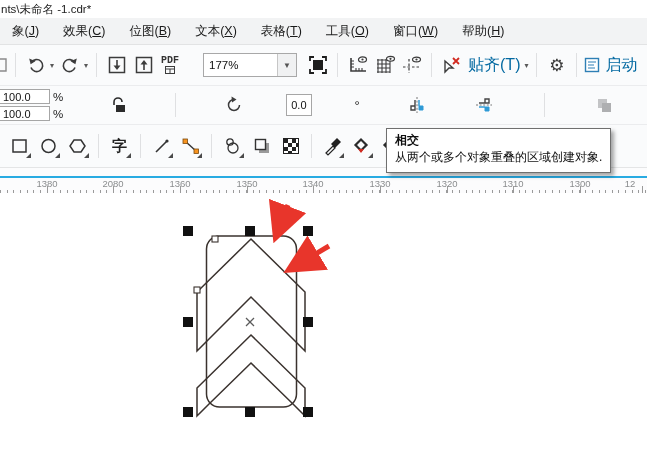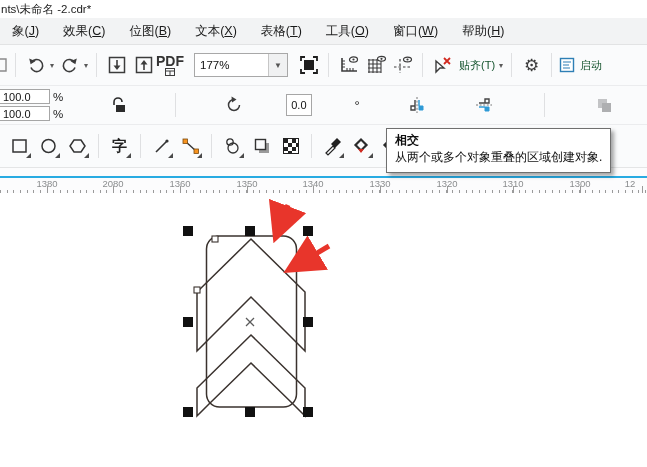--- a/index.html
+++ b/index.html
@@ -14,52 +14,52 @@
   .toolbox{height:42px;border-bottom:1px solid #e4e5e6;}
   .sep{width:1px;height:24px;background:#dfe0e2;margin:0 6px;flex:0 0 1px;}
   .btn{display:flex;align-items:center;justify-content:center;width:27px;height:27px;border-radius:3px;flex:0 0 auto;}
   .caret{font-size:8px;color:#5a5a5a;margin:0 2px 0 1px;}
   .ic{display:block;}
   .combo{display:flex;align-items:center;height:22px;border:1px solid #a8a8a8;background:#fff;}
   .combo .val{font-size:11.5px;color:#111;padding:0 5px;flex:1;}
   .combo .drop{width:18px;height:100%;background:#f0f1f2;border-left:1px solid #c6c6c6;display:flex;align-items:center;justify-content:center;font-size:8px;color:#555;}
   .field{border:1px solid #a6a6a6;background:#fff;font-size:11px;color:#111;display:flex;align-items:center;padding:0 4px;}
   .pct{font-size:11.5px;color:#222;margin:0 4px 0 3px;}
-  .lbl{font-size:11px;color:#14532d;}
+  .lbl{font-size:16px;color:#0369a1;}
   .tool{position:relative;display:flex;align-items:center;justify-content:center;width:27px;height:27px;margin:0 1px;flex:0 0 auto;}
   .tool.fly::after{content:"";position:absolute;right:2px;bottom:2px;border-left:5px solid transparent;border-bottom:5px solid #4a4a4a;}
   .hl-btn{background:#d9eefb;border:1px solid #29a3dc;position:relative;overflow:visible;}
   .redframe{position:absolute;left:-9px;right:-9px;top:-8px;bottom:-11px;border:3px solid #e8352b;border-radius:6px;pointer-events:none;z-index:40;}
   .gearglyph{font-size:17px;color:#3c3c3c;line-height:1;}
   .launchwrap{display:flex;align-items:center;margin-right:2px;}
   .rulerwrap{background:#a3a3a3;}
   .gap{height:8px;background:#fcfcfd;}
   .cyan{height:2px;background:#29abe2;}
   .ruler{position:relative;height:15px;background:#fcfcfd;overflow:hidden;}
   .ruler .ticks{position:absolute;left:0;right:0;bottom:0;height:3px;
      background-image:repeating-linear-gradient(to right,#9a9a9a 0 1px,transparent 1px 6.65px);}
   .rlabel{position:absolute;top:0;font-size:9.5px;color:#8a8c8e;transform:translateX(-50%);}
   .rmajor{position:absolute;bottom:0;width:1px;height:7px;background:#9a9a9a;}
   .canvas{position:relative;height:276px;background:#ffffff;}
   .canvas svg{position:absolute;left:0;top:0;}
   .tooltip{position:absolute;left:386px;top:128px;z-index:60;background:#ffffff;border:1px solid #6f6f6f;
      box-shadow:3px 3px 4px rgba(0,0,0,.35);padding:3px 8px 5px;font-size:12px;color:#111;line-height:1.45;white-space:nowrap;}
   .tooltip .tt{font-weight:bold;}
   .pdfwrap{display:flex;flex-direction:column;align-items:center;justify-content:center;width:26px;}
-  .pdftxt{font-size:14px;font-weight:bold;color:#333;line-height:1;}
+  .pdftxt{font-size:10px;font-weight:bold;color:#333;line-height:1;font-family:Liberation Mono, monospace;}
   .linebox{height:22px;width:40px;border:1px solid #a8a8a8;background:#fff;display:flex;align-items:center;padding:0 4px;}
   .linebox .ln{height:2px;background:#111;flex:1;}
   .stack{display:flex;flex-direction:column;justify-content:center;gap:2px;margin-left:-2px;}
   .stackrow{display:flex;align-items:center;}
 </style>
 </head>
 <body>
 
 <div class="titlebar">
-  <span>nts\未命名 -2.cdr*</span>
+  <span>nts\未命名 -1.cdr*</span>
 </div>
 
 <div class="menubar" id="menubar">
     <span class="menu-item">象(<u>J</u>)</span>
     <span class="menu-item">效果(<u>C</u>)</span>
     <span class="menu-item">位图(<u>B</u>)</span>
     <span class="menu-item">文本(<u>X</u>)</span>
     <span class="menu-item">表格(<u>T</u>)</span>
     <span class="menu-item">工具(<u>O</u>)</span>
     <span class="menu-item">窗口(<u>W</u>)</span>
@@ -101,21 +101,21 @@
       </svg>
   </div>
   <div class="btn pdfwrap">
     <span class="pdftxt">PDF</span>
     <svg class="ic" width="11" height="9" viewBox="0 0 11 9">
       <rect x="0.5" y="0.5" width="9" height="7" fill="none" stroke="#3c3c3c"></rect>
       <line x1="0.5" y1="3" x2="9.5" y2="3" stroke="#3c3c3c"></line>
         <line x1="5" y1="3" x2="5" y2="7.5" stroke="#3c3c3c"></line>
       </svg>
   </div>
-  <div class="combo" style="width:92px;margin-left:11px">
+  <div class="combo" style="width:92px;margin-left:20px">
     <span class="val">177%</span>
     <span class="drop">▼</span>
   </div>
   <div class="btn" style="margin-left:7px">
     <svg class="ic" width="20" height="20" viewBox="0 0 20 20">
       <rect x="5" y="5" width="10" height="10" fill="#1d1d1d"></rect>
       <path d="M2 6 V2 H6 M14 2 H18 V6 M18 14 V18 H14 M6 18 H2 V14" fill="none" stroke="#1d1d1d" stroke-width="1.8"></path>
       </svg>
   </div>
   <div class="sep"></div>

